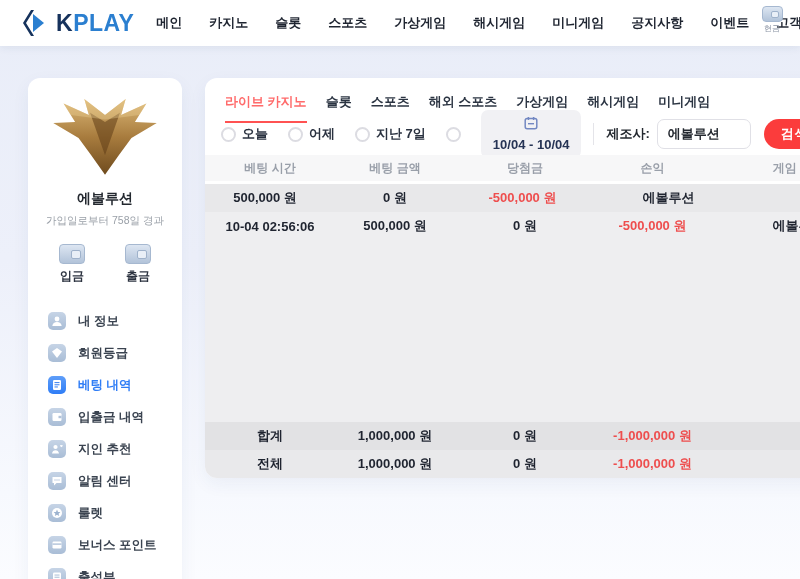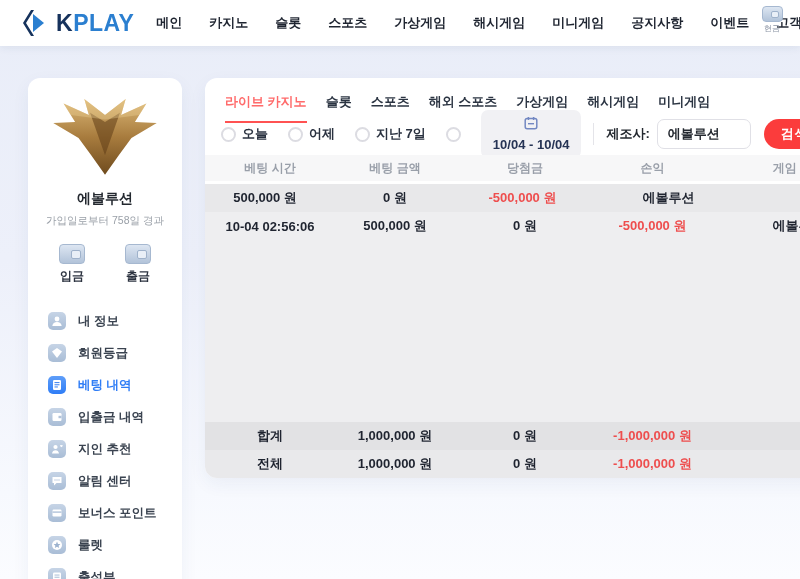--- a/index.html
+++ b/index.html
@@ -201,34 +201,34 @@
               <circle cx="4" cy="5" r="0.7" fill="#b1c3da"></circle>
               <circle cx="6" cy="5" r="0.7" fill="#b1c3da"></circle>
               <circle cx="8" cy="5" r="0.7" fill="#b1c3da"></circle>
             </svg>
         </span>
         <span class="m-label">알림 센터</span>
       </li>
       <li>
         <span class="mico">
           <svg width="12" height="12" viewBox="0 0 12 12">
+              <circle cx="6" cy="6" r="5" fill="#fff"></circle>
+              <path d="M6 2.6 L7 4.9 L9.4 5.1 L7.6 6.7 L8.2 9.1 L6 7.8 L3.8 9.1 L4.4 6.7 L2.6 5.1 L5 4.9 Z" fill="#9db3cf"></path>
+            </svg>
+        </span>
+        <span class="m-label">룰렛</span>
+      </li>
+      <li>
+        <span class="mico">
+          <svg width="12" height="12" viewBox="0 0 12 12">
               <rect x="1.5" y="2.5" width="9" height="7" rx="1.2" fill="#fff"></rect>
               <rect x="1.5" y="4.4" width="9" height="1.4" fill="#b1c3da"></rect>
             </svg>
         </span>
         <span class="m-label">보너스 포인트</span>
-      </li>
-      <li>
-        <span class="mico">
-          <svg width="12" height="12" viewBox="0 0 12 12">
-              <circle cx="6" cy="6" r="5" fill="#fff"></circle>
-              <path d="M6 2.6 L7 4.9 L9.4 5.1 L7.6 6.7 L8.2 9.1 L6 7.8 L3.8 9.1 L4.4 6.7 L2.6 5.1 L5 4.9 Z" fill="#9db3cf"></path>
-            </svg>
-        </span>
-        <span class="m-label">룰렛</span>
       </li>
       <li>
         <span class="mico">
           <svg width="12" height="12" viewBox="0 0 12 12">
               <rect x="2" y="1.5" width="8" height="9" rx="1.2" fill="#fff"></rect>
               <rect x="3.5" y="3.5" width="5" height="1.1" fill="#b1c3da"></rect>
               <rect x="3.5" y="5.7" width="5" height="1.1" fill="#b1c3da"></rect>
             </svg>
         </span>
         <span class="m-label">출석부</span>

